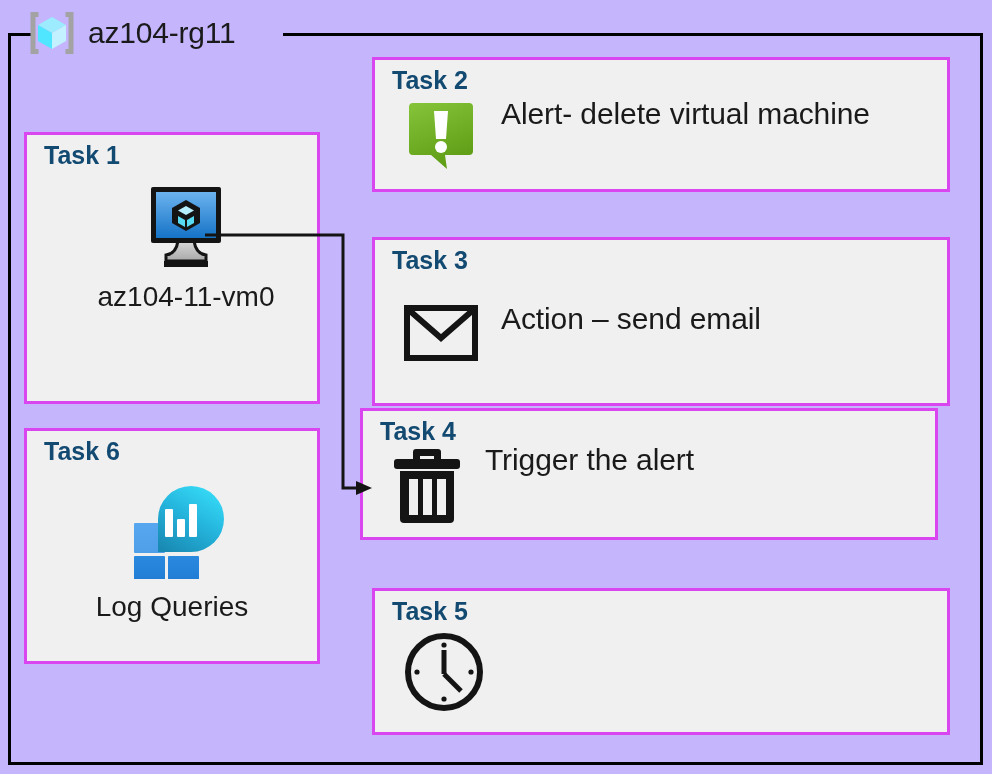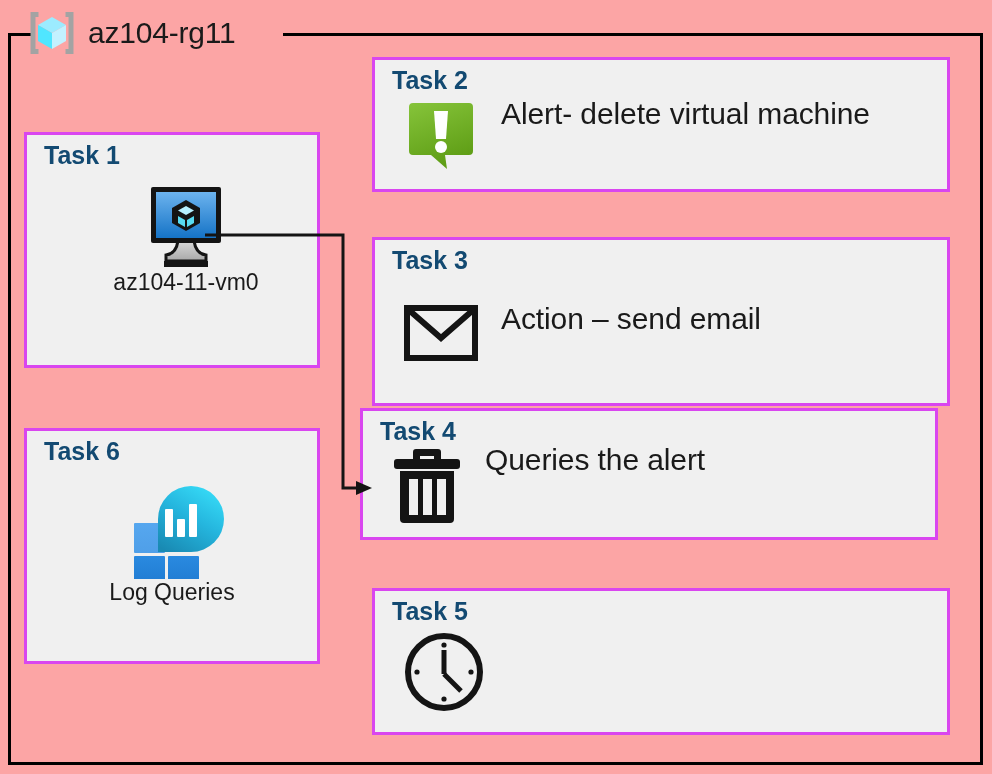--- a/index.html
+++ b/index.html
@@ -9,21 +9,21 @@
     background: #ffffff;
   }
   body {
     font-family: "Liberation Sans", sans-serif;
     -webkit-font-smoothing: antialiased;
   }
   #canvas {
     position: relative;
     width: 992px;
     height: 774px;
-    background: #fca5a5;
+    background: #c4b5fd;
     overflow: hidden;
   }
 
   
   .rg-frame {
     position: absolute;
     left: 8px;
     top: 33px;
     width: 975px;
     height: 732px;
@@ -98,21 +98,22 @@
     align-items: center;
     justify-content: flex-start;
   }
   .vstack-icon {
     margin-top: 48px;
     display: flex;
     align-items: center;
     justify-content: center;
   }
   .vstack-caption {
-    font-size: 23px;
+    margin-top: 12px;
+    font-size: 28px;
     color: #1a1a1a;
     white-space: nowrap;
   }
 
   
   .task-box.col-right {
     display: flex;
     align-items: center;
   }
   .hrow {
@@ -163,21 +164,21 @@
 
       <path d="M26 10 L40 18 L26 26 L12 18 Z" fill="#9cebff"></path>
 
       <path d="M12 18 L26 26 L26 42 L12 34 Z" fill="#50e6ff"></path>
 
       <path d="M40 18 L40 34 L26 42 L26 26 Z" fill="#c3f1ff"></path>
     </svg>
     <div class="rg-title">az104-rg11</div>
   </div>
 
-  <div class="task-box col-left" style="left:24px; top:132px; width:296px; height:236px;padding-left:28px;">
+  <div class="task-box col-left" style="left:24px; top:132px; width:296px; height:272px;padding-left:28px;">
     <div class="task-label">Task 1</div>
     <div class="vstack-icon">
       <svg width="96" height="86" viewBox="0 0 96 86">
         <defs>
           <linearGradient id="vmScreen" x1="0" y1="0" x2="0" y2="1">
             <stop offset="0" stop-color="#6cb3ee"></stop>
             <stop offset="1" stop-color="#1573c6"></stop>
           </linearGradient>
           <linearGradient id="vmStand" x1="0" y1="0" x2="0" y2="1">
             <stop offset="0" stop-color="#d9d9d9"></stop>
@@ -276,21 +277,21 @@
           <path d="M25 6 L47 6 Q50 6 50 9 L50 16 L43 16 L43 13 L29 13 L29 16 L22 16 L22 9 Q22 6 25 6 Z" fill="#141414"></path>
 
           <rect x="3" y="16" width="66" height="10" rx="3" fill="#141414"></rect>
 
           <path d="M9 28 L63 28 L63 76 Q63 80 59 80 L13 80 Q9 80 9 76 Z" fill="#141414"></path>
           <rect x="18" y="36" width="9" height="36" fill="#f0f0f0"></rect>
           <rect x="32" y="36" width="9" height="36" fill="#f0f0f0"></rect>
           <rect x="46" y="36" width="9" height="36" fill="#f0f0f0"></rect>
         </svg>
       </div>
-      <div class="hrow-caption">Queries the alert</div>
+      <div class="hrow-caption">Trigger the alert</div>
     </div>
   </div>
 
   <div class="task-box col-right" style="left:372px; top:588px; width:578px; height:147px;">
     <div class="task-label">Task 5</div>
     <div class="hrow">
       <div class="hrow-icon">
         <svg width="82" height="82" viewBox="0 0 82 82">
           <circle cx="41" cy="41" r="36" fill="none" stroke="#141414" stroke-width="6"></circle>
           <circle cx="41" cy="14" r="2.6" fill="#141414"></circle>

